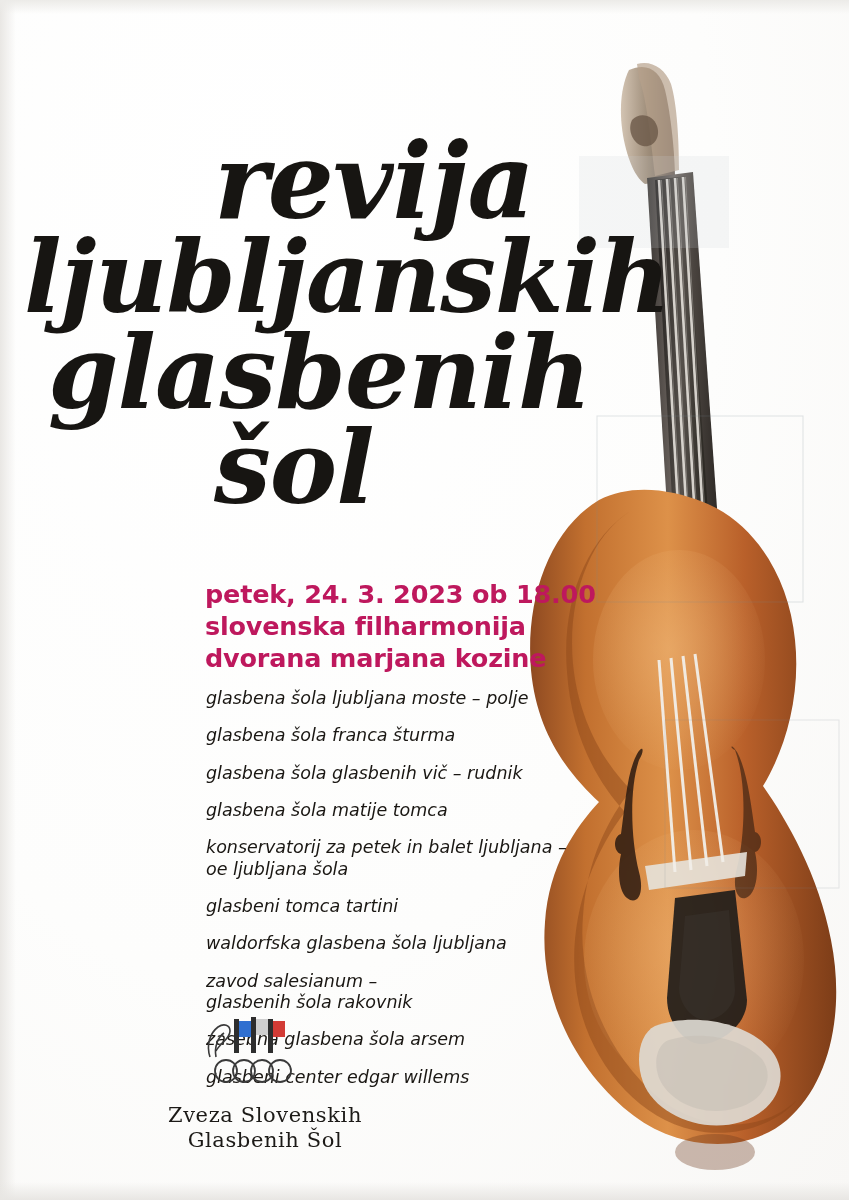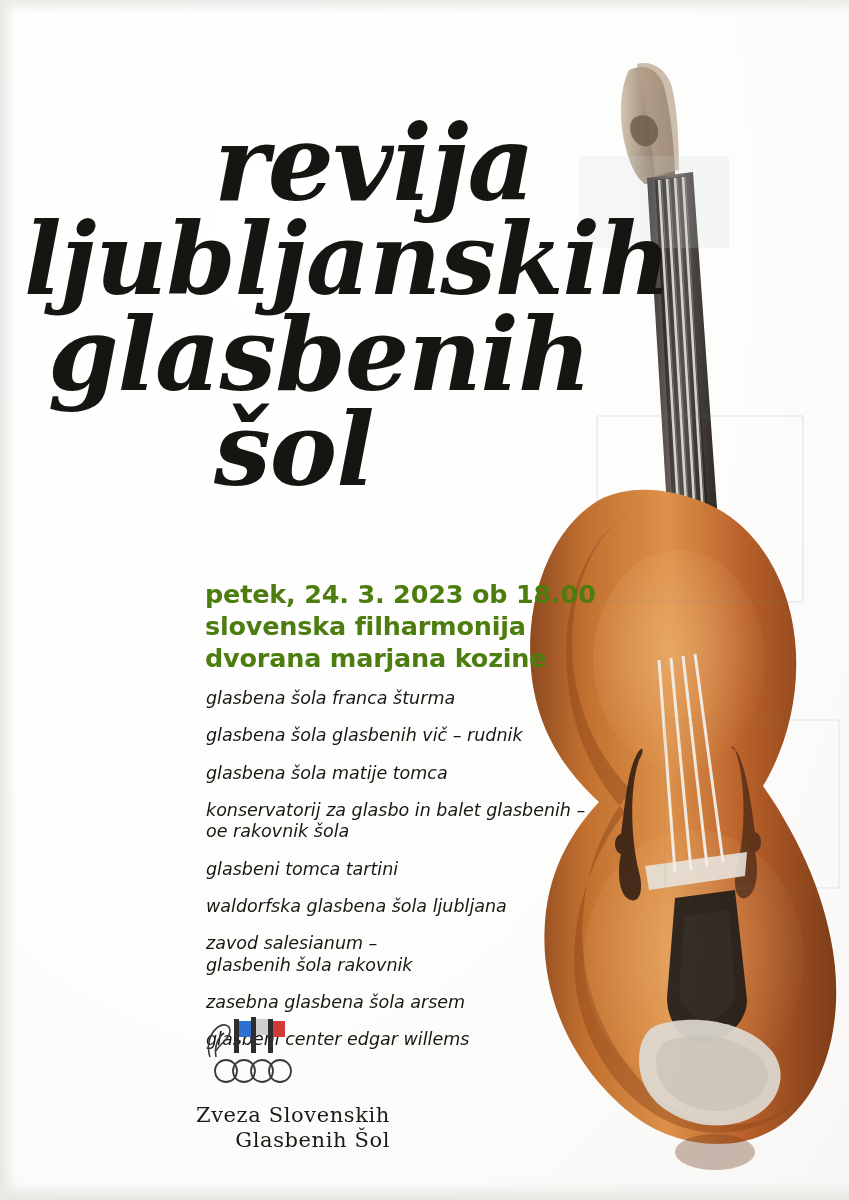--- a/index.html
+++ b/index.html
@@ -47,21 +47,21 @@
     top: 60px;
     width: 380px;
     height: 1140px;
   }
   .violin-wrap svg { display: block; }
 
   
   .headline {
     position: absolute;
     left: 18px;
-    top: 116px;
+    top: 134px;
     width: 720px;
     font-family: "DejaVu Serif", "Liberation Serif", serif;
     color: #171512;
     font-weight: 700;
     font-style: italic;
     letter-spacing: -1px;
   }
   .hl-line {
     display: block;
     white-space: nowrap;
@@ -90,21 +90,21 @@
   
   .details {
     position: absolute;
     left: 205px;
     top: 578px;
     width: 420px;
     font-family: "DejaVu Sans", "Liberation Sans", sans-serif;
     font-weight: 700;
     font-size: 25.5px;
     line-height: 1.26;
-    color: #4d7c0f;
+    color: #be185d;
     letter-spacing: -0.2px;
   }
   .details div { white-space: nowrap; }
 
   
   .schools {
     position: absolute;
     left: 206px;
     top: 688px;
     width: 400px;
@@ -136,21 +136,21 @@
   .org-name {
     font-family: "DejaVu Serif", "Liberation Serif", serif;
     font-size: 21px;
     line-height: 1.22;
     color: #1c1a17;
     letter-spacing: 0.6px;
     text-align: center;
     width: 250px;
     margin-left: 0;
   }
-  .org-name span { display: block; text-align: right; }
+  .org-name span { display: block; }
 </style>
 </head>
 <body>
 
 <div id="poster">
 
   <div class="paper"></div>
   <div class="scan-edge-left"></div>
   <div class="scan-edge-top"></div>
   <div class="scan-edge-bottom"></div>
@@ -276,31 +276,34 @@
   </div>
 
   <div class="details">
     <div>petek, 24. 3. 2023 ob 18.00</div>
     <div>slovenska filharmonija</div>
     <div>dvorana marjana kozine</div>
   </div>
 
   <div class="schools">
     <div class="school">
+      <span class="ln">glasbena šola ljubljana moste – polje</span>
+    </div>
+    <div class="school">
       <span class="ln">glasbena šola franca šturma</span>
     </div>
     <div class="school">
       <span class="ln">glasbena šola glasbenih vič – rudnik</span>
     </div>
     <div class="school">
       <span class="ln">glasbena šola matije tomca</span>
     </div>
     <div class="school">
-      <span class="ln">konservatorij za glasbo in balet glasbenih –</span>
-      <span class="ln">oe rakovnik šola</span>
+      <span class="ln">konservatorij za petek in balet ljubljana –</span>
+      <span class="ln">oe ljubljana šola</span>
     </div>
     <div class="school">
       <span class="ln">glasbeni tomca tartini</span>
     </div>
     <div class="school">
       <span class="ln">waldorfska glasbena šola ljubljana</span>
     </div>
     <div class="school">
       <span class="ln">zavod salesianum –</span>
       <span class="ln">glasbenih šola rakovnik</span>

